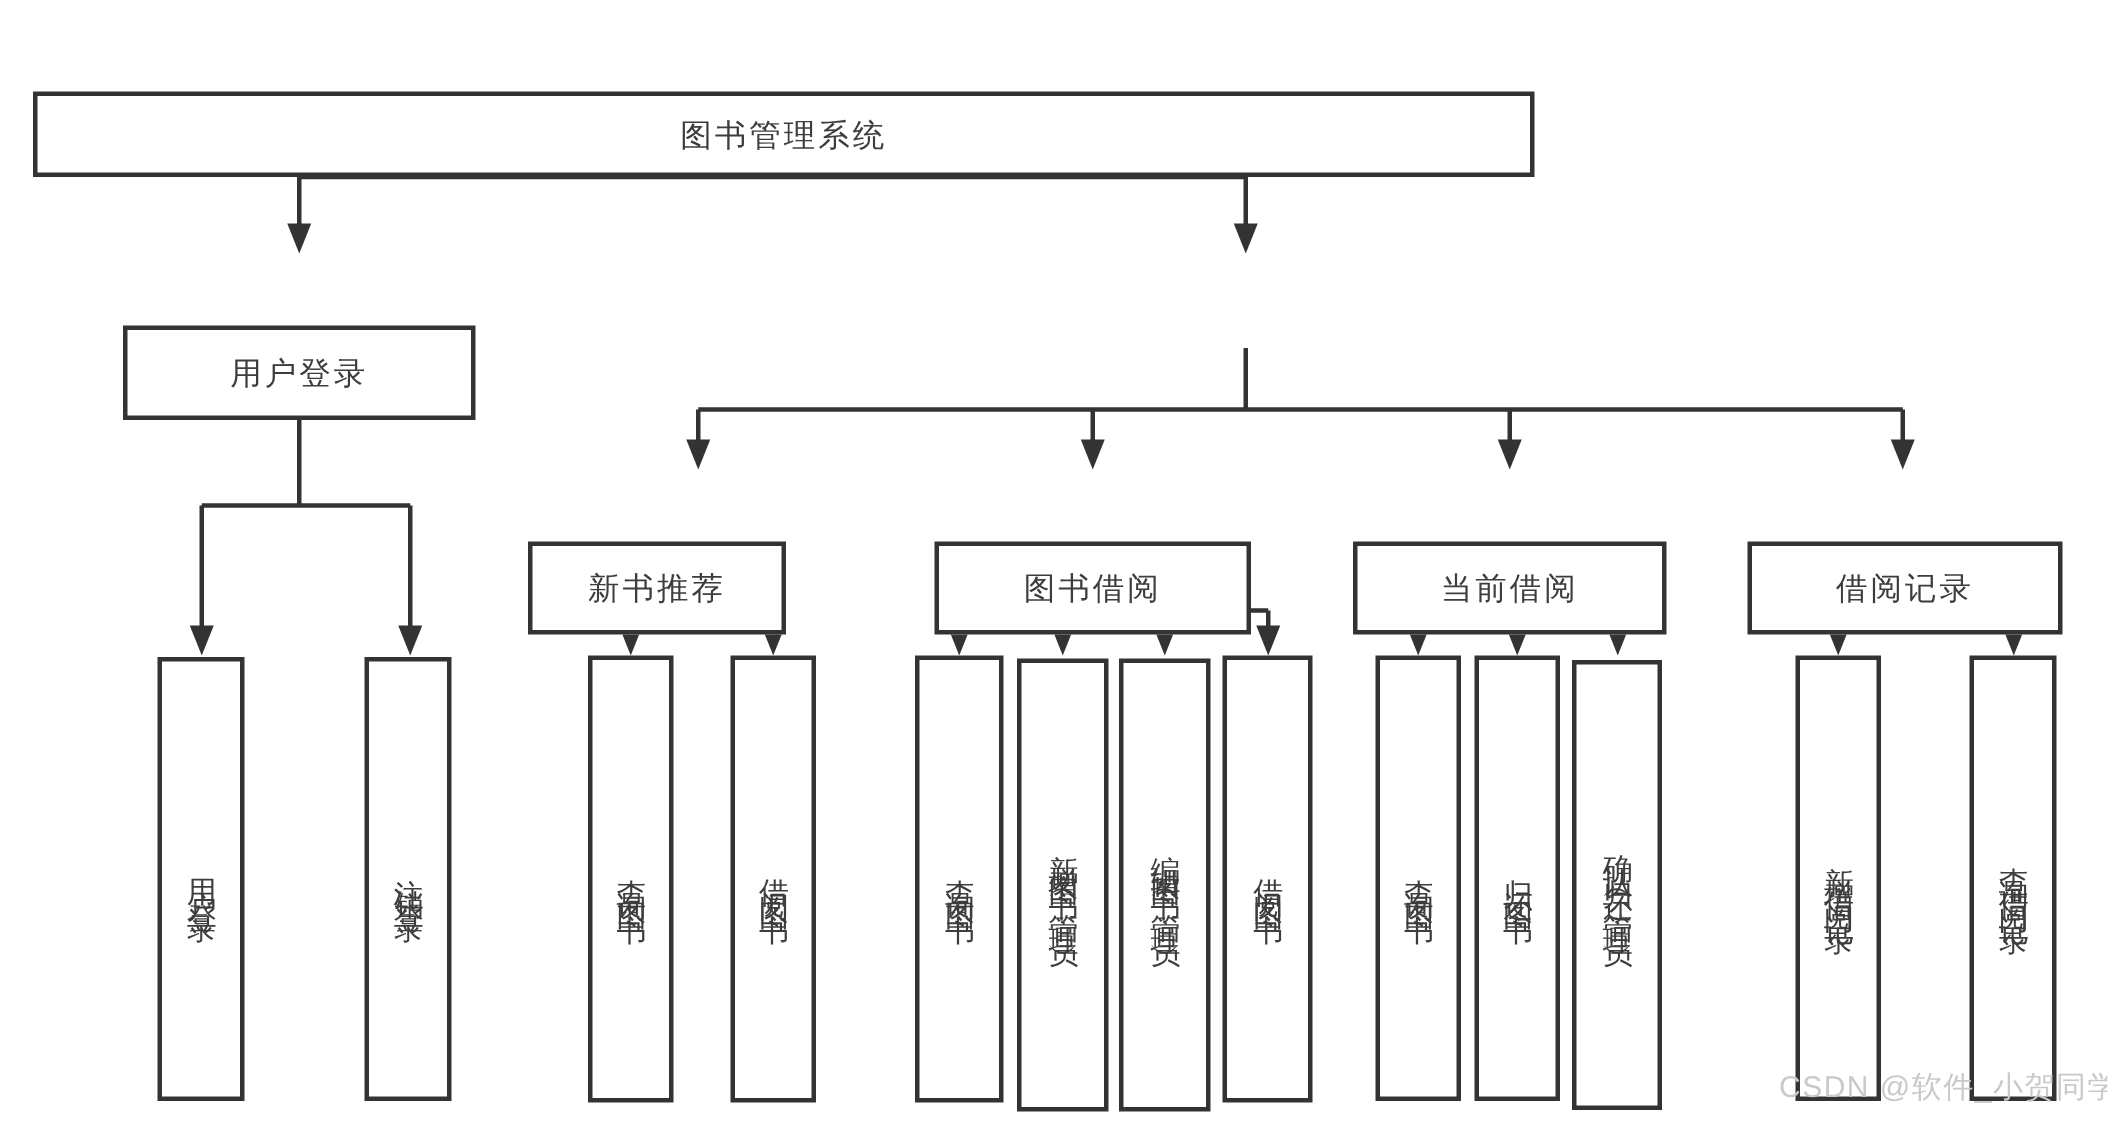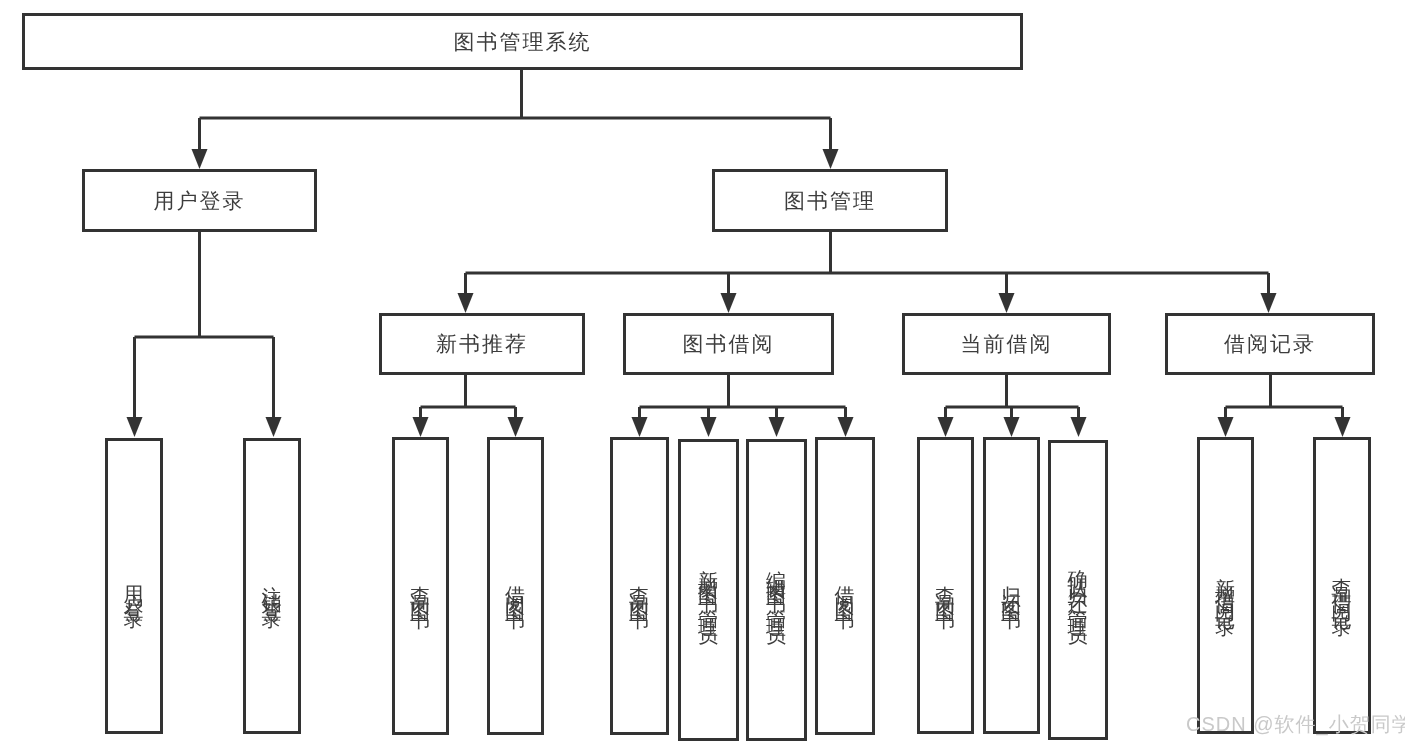--- a/index.html
+++ b/index.html
@@ -18,21 +18,21 @@
     position: absolute;
     box-sizing: border-box;
     border: 3px solid #333333;
     background: #ffffff;
     display: flex;
     align-items: center;
     justify-content: center;
     color: #3d3d3d;
     z-index: 2;
   }
-  .hbox { font-size: 21px; letter-spacing: 2px; }
+  .hbox { font-size: 21px; letter-spacing: 2px; margin-top: 48px; }
   .vbox { font-size: 20px; }
   .vbox .lbl {
     writing-mode: vertical-rl;
     text-orientation: mixed;
     letter-spacing: 8px;
     line-height: 1;
     white-space: nowrap;
   }
   .watermark {
     position: absolute;
@@ -106,25 +106,22 @@
     <polygon class="ah" points="1334.5,417 1350.5,417 1342.5,437"></polygon>
   </svg>
 
   <div class="box hbox" style="left:22px;top:13px;width:1001px;height:57px">
     <span class="lbl">图书管理系统</span>
   </div>
 
   <div class="box hbox" style="left:82px;top:169px;width:235px;height:63px">
     <span class="lbl">用户登录</span>
   </div>
-  <div class="box hbox" style="left:712px;top:169px;width:236px;height:63px">
-    <span class="lbl">图书管理</span>
-  </div>
 
-  <div class="box hbox" style="left:379px;top:313px;width:206px;height:62px">
+  <div class="box hbox" style="left:352px;top:313px;width:172px;height:62px">
     <span class="lbl">新书推荐</span>
   </div>
   <div class="box hbox" style="left:902px;top:313px;width:209px;height:62px">
     <span class="lbl">当前借阅</span>
   </div>
   <div class="box hbox" style="left:623px;top:313px;width:211px;height:62px">
     <span class="lbl">图书借阅</span>
   </div>
   <div class="box hbox" style="left:1165px;top:313px;width:210px;height:62px">
     <span class="lbl">借阅记录</span>

